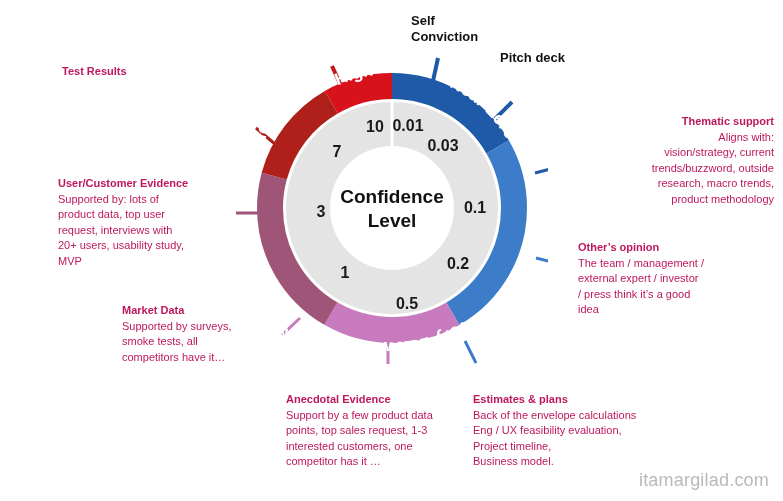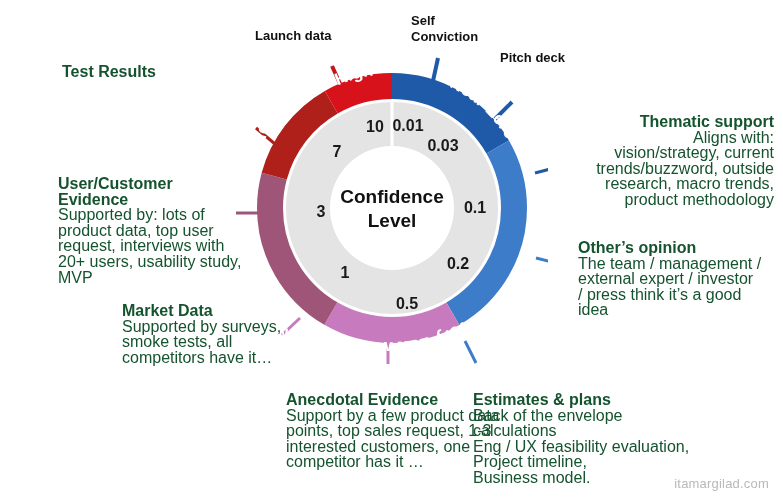--- a/index.html
+++ b/index.html
@@ -33,40 +33,40 @@
   .center-text{
     font-weight:bold;
     fill:#111111;
     font-size:19px;
     text-anchor:middle;
     font-family:"Liberation Sans", sans-serif;
   }
 
   .callout{
     position:absolute;
-    font-size:16px;
+    font-size:11px;
     line-height:15.6px;
-    color:#14532d;
+    color:#be185d;
   }
   .callout .ttl{font-weight:bold;display:block;}
   .callout .bdy{display:block;white-space:pre-line;}
 
   .tiptext{
     position:absolute;
     font-size:13px;
     font-weight:bold;
     line-height:16px;
     color:#111;
     white-space:pre-line;
   }
 
   .watermark{
     position:absolute;
     right:14px;bottom:10px;
-    font-size:13px;
+    font-size:18px;
     color:#b9b9b9;
     letter-spacing:.2px;
   }
 </style>
 </head>
 <body>
 
 <div id="stage">
 
   <div class="wheel">
@@ -143,21 +143,20 @@
         <text class="num-label" x="139" y="76">10</text>
       </g>
 
       <g>
         <text class="center-text" x="156" y="151">Confidence</text>
         <text class="center-text" x="156" y="175">Level</text>
       </g>
     </svg>
   </div>
 
-  <div class="tiptext" style="left:255px;top:28px;width:120px;">Launch data</div>
 
   <div class="tiptext" style="left:411px;top:13px;width:110px;">Self
 Conviction</div>
 
   <div class="tiptext" style="left:500px;top:50px;width:110px;">Pitch deck</div>
 
   <div class="callout" style="left:62px;top:64px;width:212px;">
     <span class="ttl">Test Results</span>
   </div>
 

